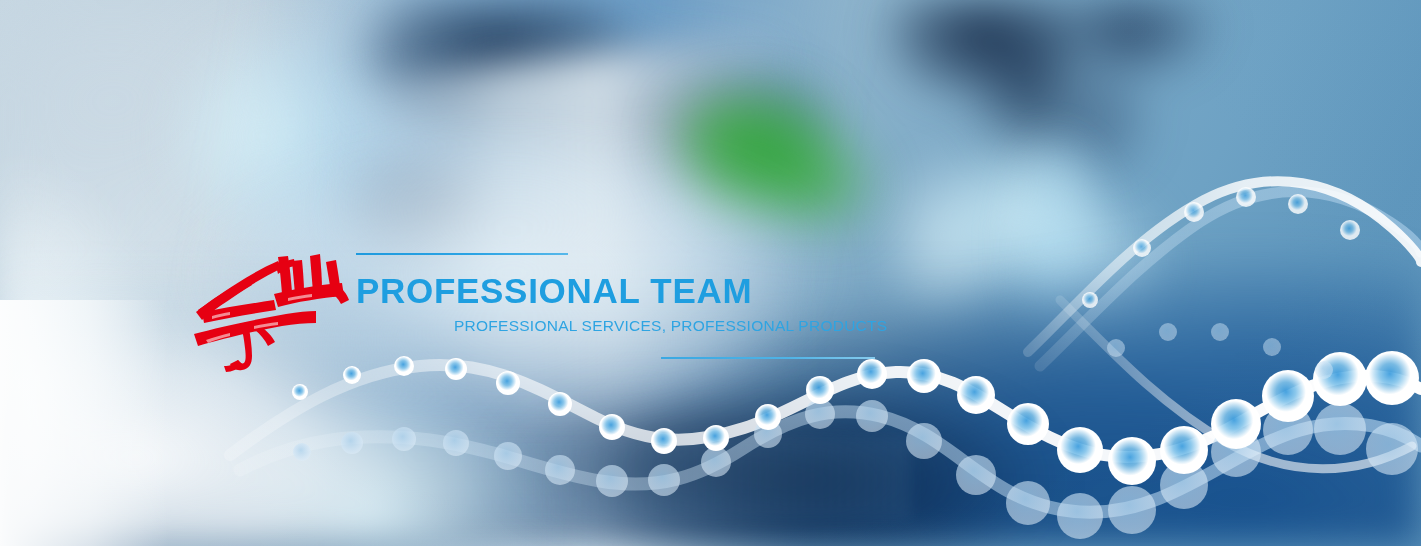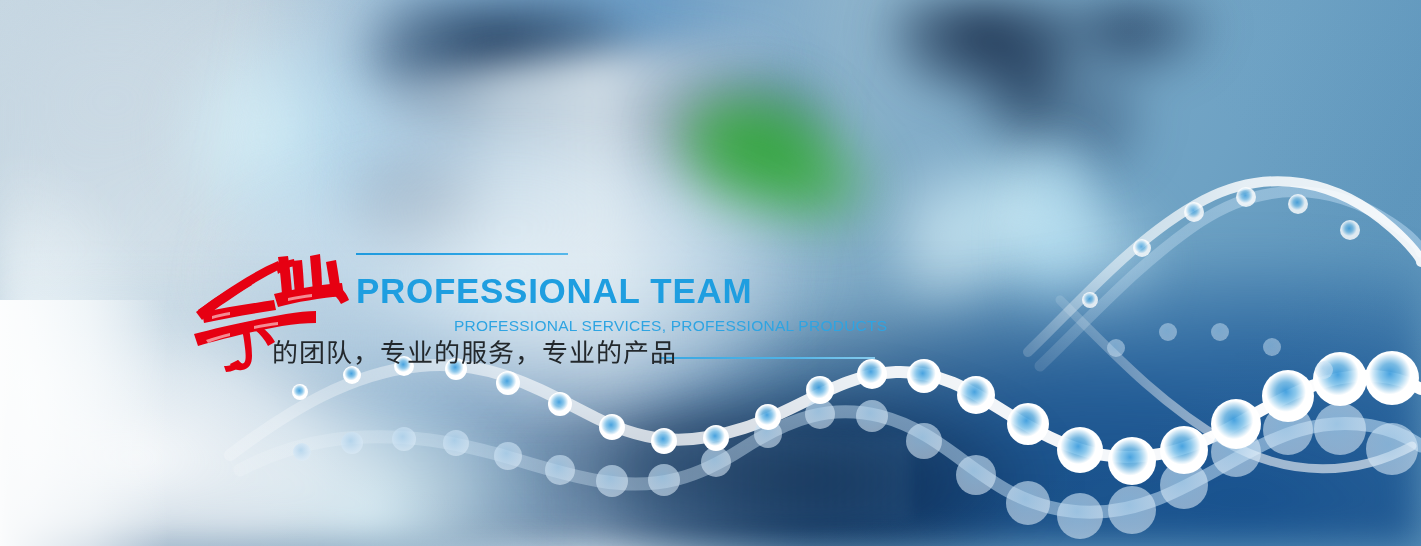--- a/index.html
+++ b/index.html
@@ -517,16 +517,15 @@
       </svg>
     </div>
 
     <div id="rule-top"></div>
     <div id="rule-bottom"></div>
 
     <div id="headline-en">PROFESSIONAL TEAM</div>
 
     <div id="tagline-en">PROFESSIONAL SERVICES, PROFESSIONAL PRODUCTS</div>
 
-    <div id="headline-cn">的团队，专业的服务，专业的产品</div>
 
   </div>
 </div>
 
 </body></html>

